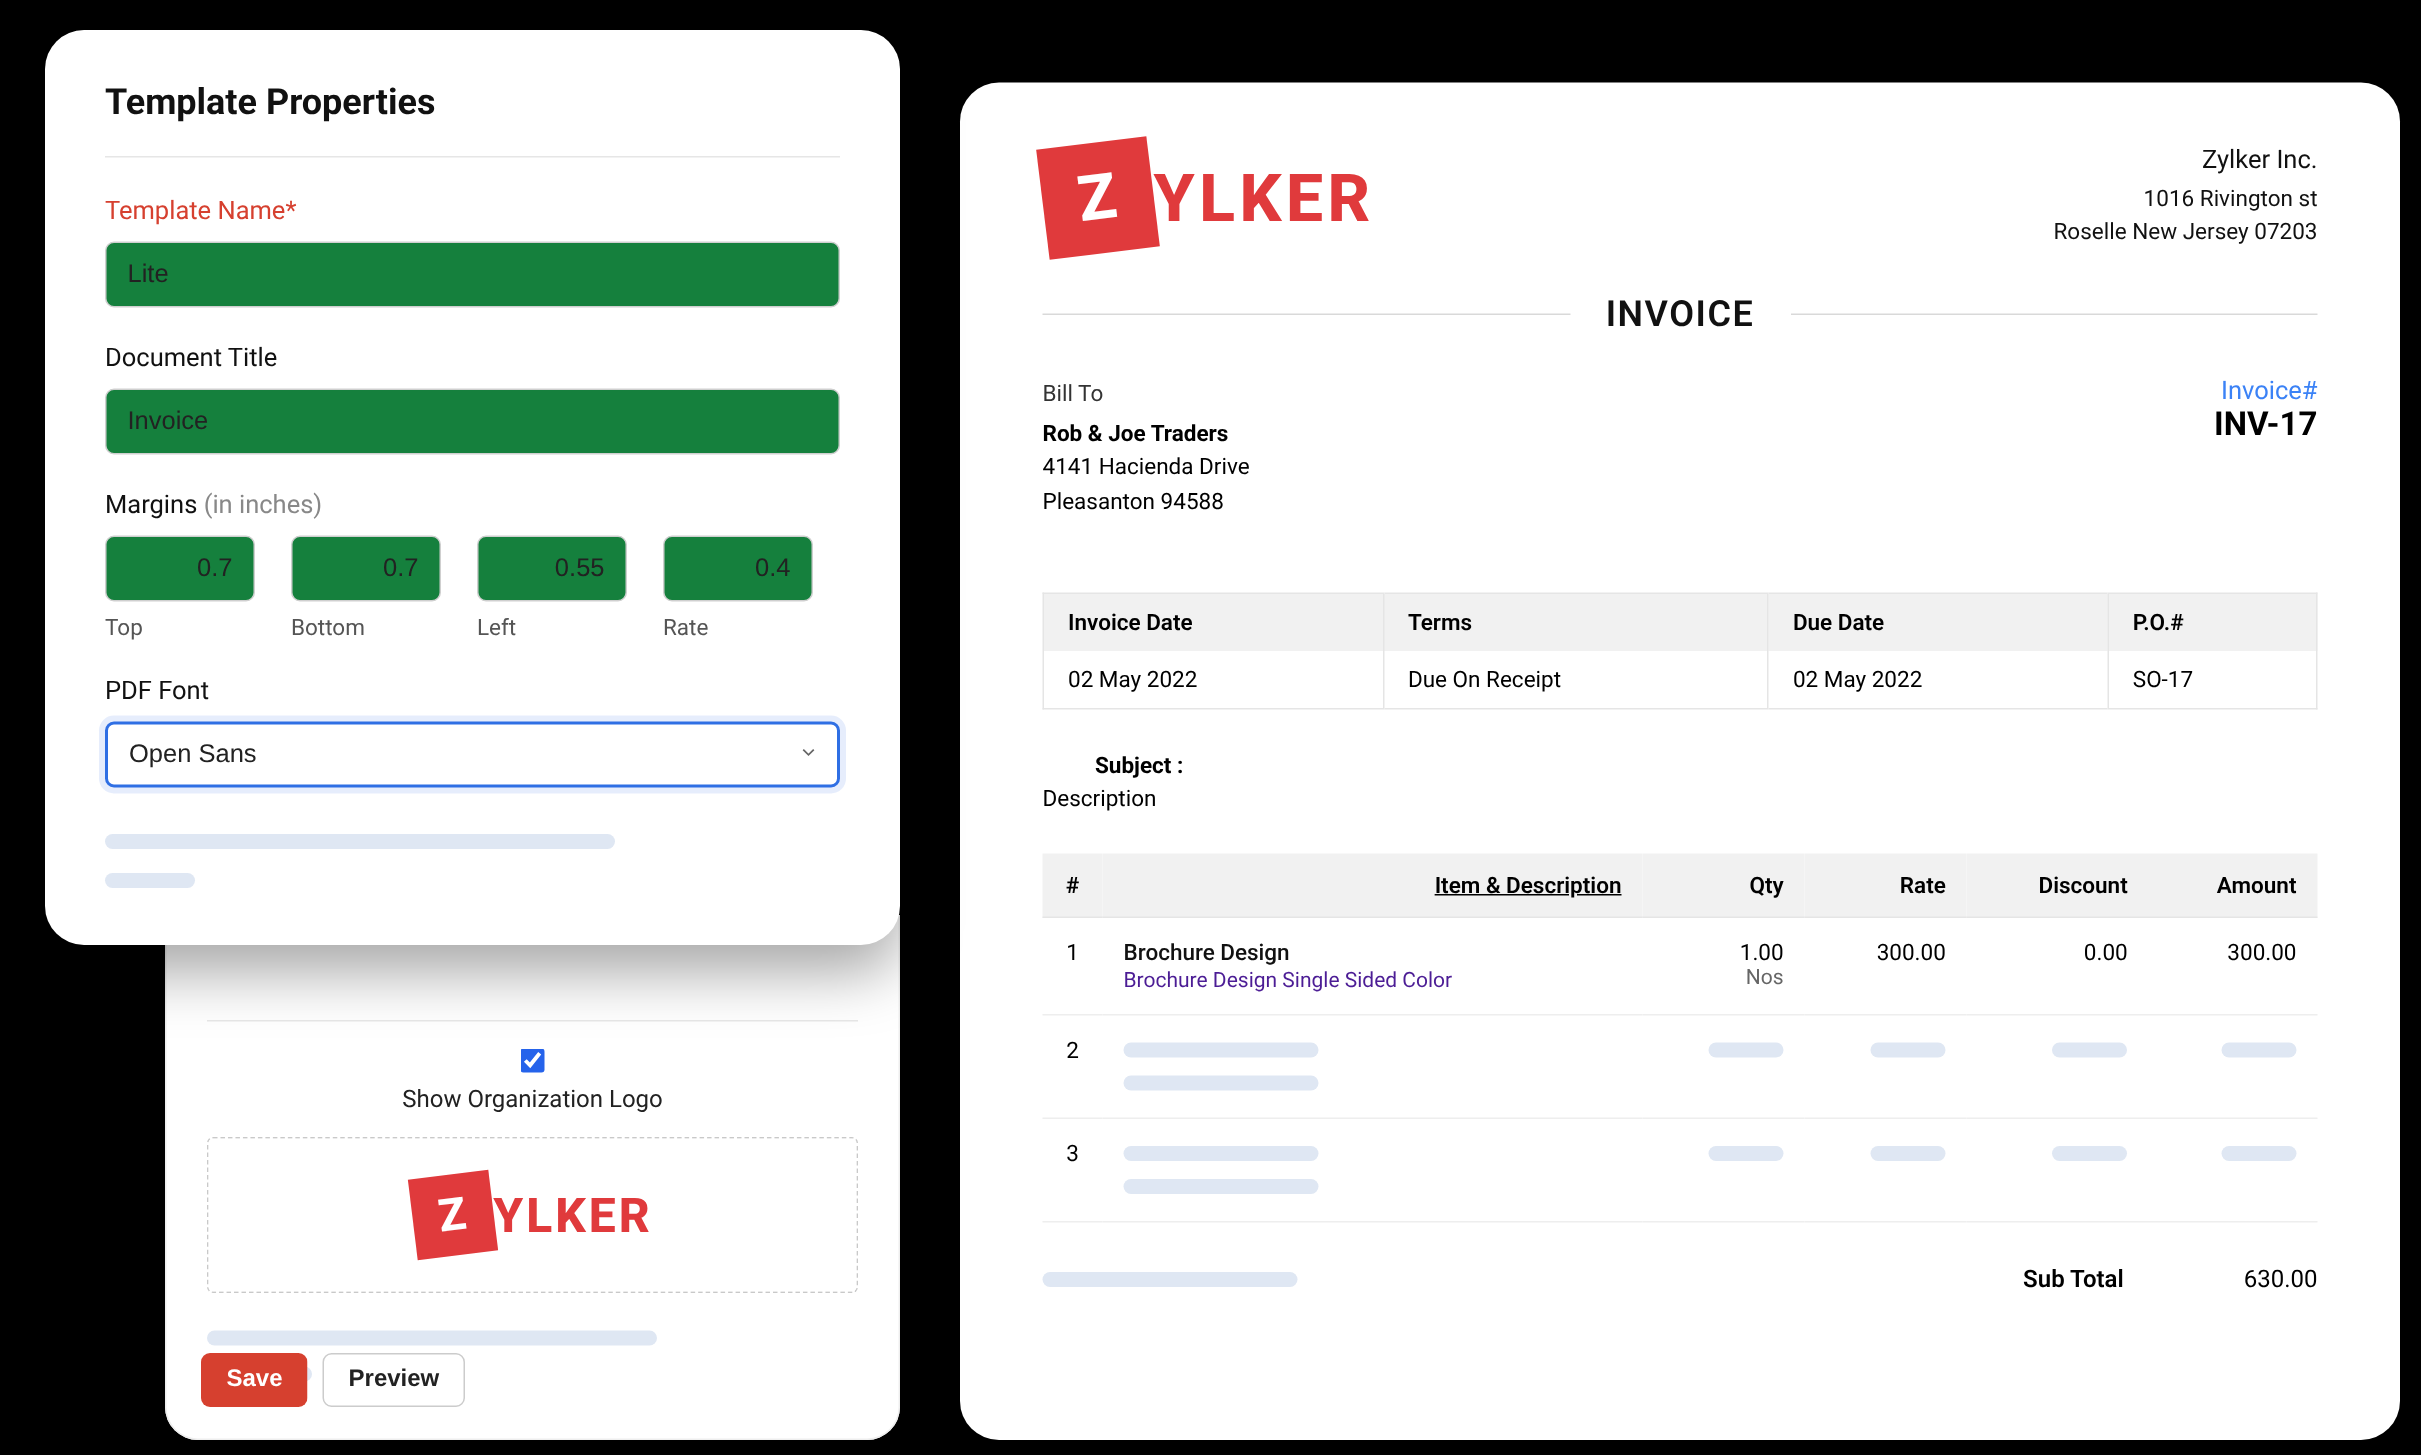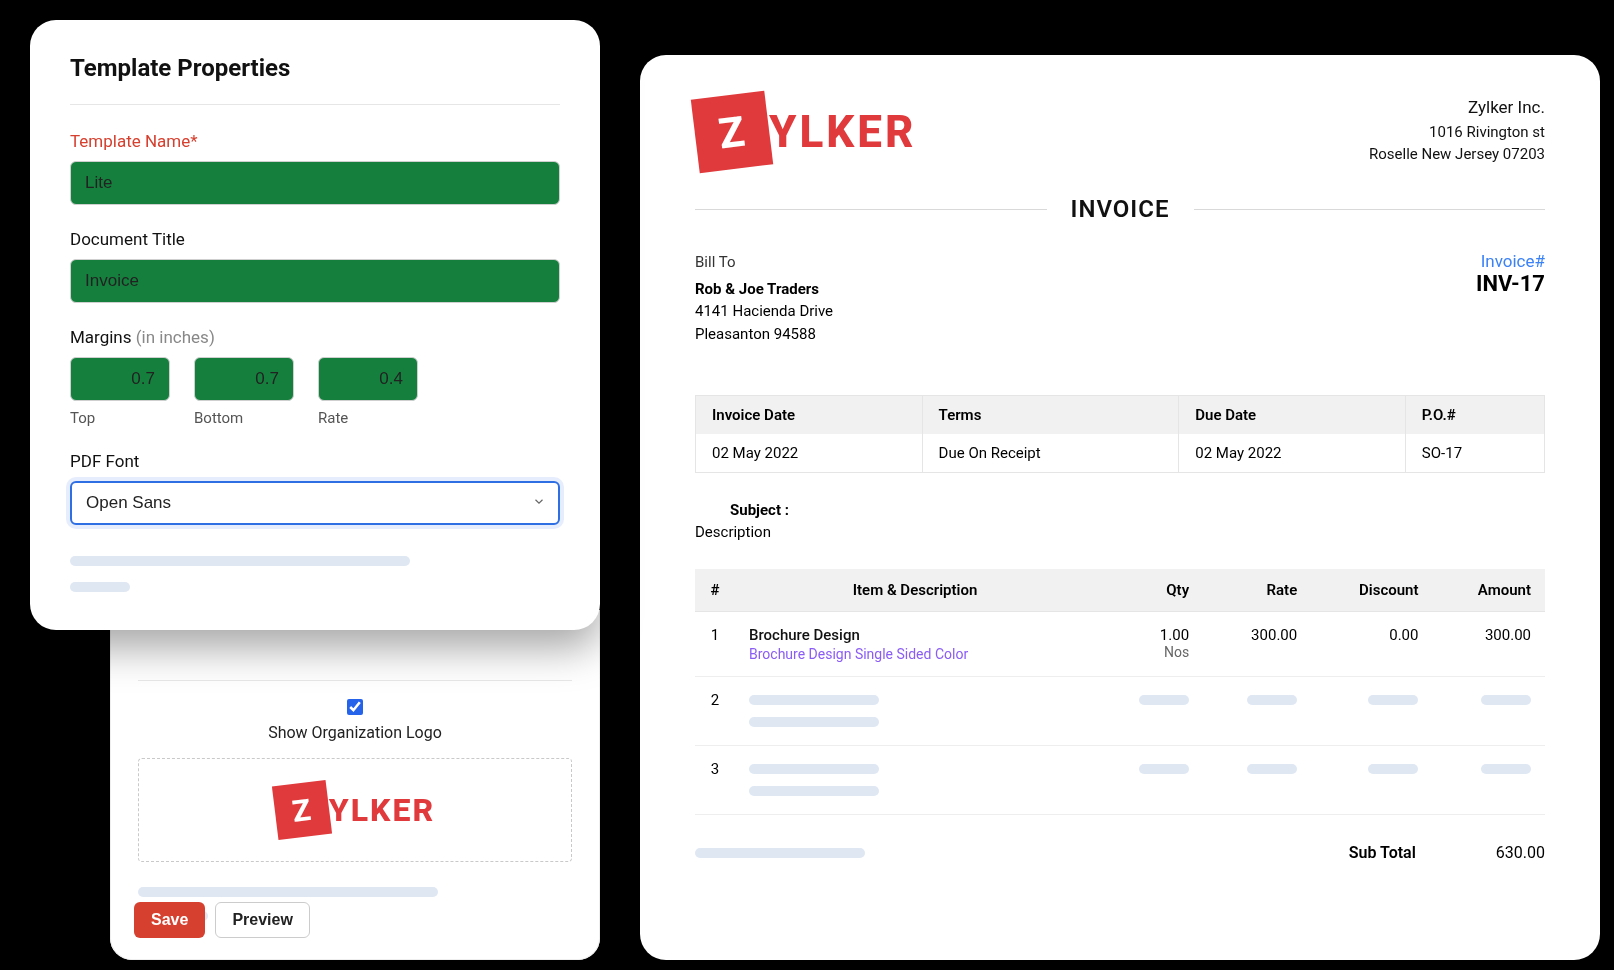--- a/index.html
+++ b/index.html
@@ -65,28 +65,28 @@
   .subject .val { margin-top:4px; }
 
   .items-table {
     width:100%; margin-top:28px; border-collapse:collapse; font-size:15px;
   }
   .items-table thead th {
     background:#f1f1f1; font-weight:600; padding:12px 14px; text-align:right;
     border-bottom:1px solid #e5e5e5;
   }
   .items-table thead th:nth-child(1){ width:40px; text-align:center;}
-  .items-table thead th:nth-child(2){ text-align:center; width:360px;}
+  .items-table thead th:nth-child(2){ text-align:right; width:360px;text-decoration:underline;}
   .items-table tbody td {
     padding:14px 14px; text-align:right; vertical-align:top; border-bottom:1px solid #eee;
   }
   .items-table tbody td:nth-child(1){ text-align:center;}
   .items-table tbody td:nth-child(2){ text-align:left;}
   .item-name { font-weight:500; color:#111; }
-  .item-desc { color:#8b5cf6; font-size:14px; margin-top:2px;}
+  .item-desc { color:#4c1d95; font-size:14px; margin-top:2px;}
   .ph { display:inline-block; height:10px; background:#dfe7f3; border-radius:5px; }
   .ph-w1{width:130px;} .ph-w3{width:50px;}
   .ph-row2 { margin-top:8px; }
 
   .subtotal-row {
     display:flex; justify-content:space-between; align-items:center;
     margin-top:28px; font-size:16px;
   }
   .subtotal-row .lbl { font-weight:600; }
 
@@ -314,20 +314,24 @@
     <div class="margins-row">
       <div class="margin-col">
         <input class="text-input" value="0.7" style="">
         <span class="sub">Top</span>
       </div>
       <div class="margin-col">
         <input class="text-input" value="0.7" style="">
         <span class="sub">Bottom</span>
       </div>
       <div class="margin-col">
+        <input class="text-input" value="0.55" style="">
+        <span class="sub">Left</span>
+      </div>
+      <div class="margin-col">
         <input class="text-input" value="0.4" style="">
         <span class="sub">Rate</span>
       </div>
     </div>
   </div>
 
   <div class="field">
     <label class="field-label">PDF Font</label>
     <div class="select-wrap">
       <input class="select-input" readonly="" value="Open Sans" style="">

